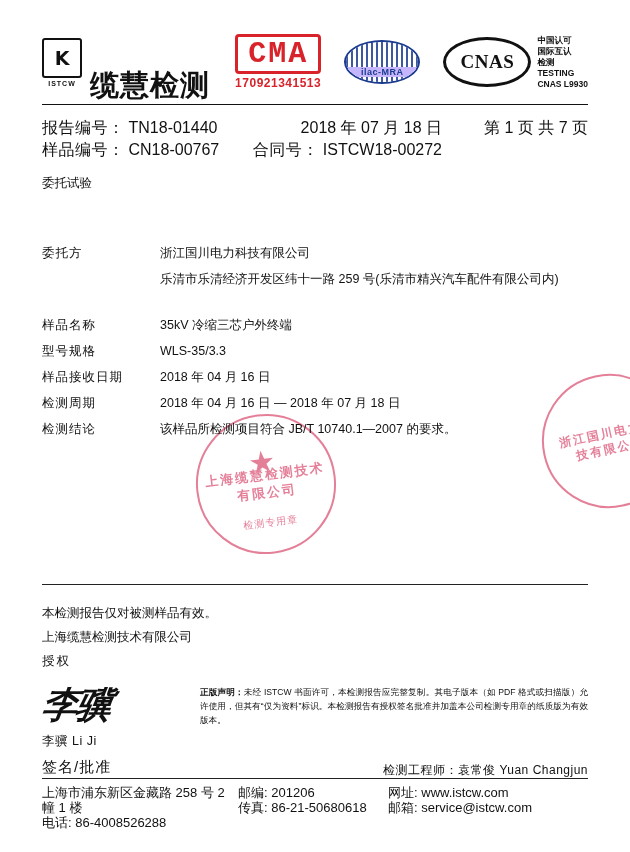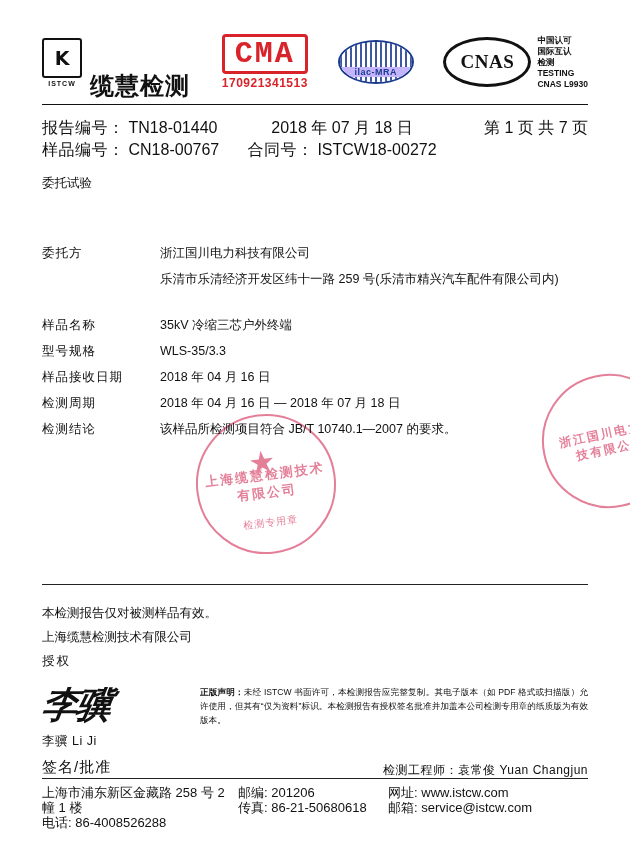--- a/index.html
+++ b/index.html
@@ -50,21 +50,21 @@
     font-family: "DejaVu Sans", sans-serif;
   }
   .istcw-text {
     font-size: 7px;
     letter-spacing: 1px;
     font-weight: bold;
     text-align: center;
     margin-top: 2px;
   }
   .brand-cn {
-    font-size: 24px;
+    font-size: 29px;
     font-weight: bold;
     letter-spacing: 1px;
     font-family: "DejaVu Sans", sans-serif;
     margin-top: 48px;
   }
   .cma-block {
     text-align: center;
     color: #d8232a;
     margin-left: 6px;
   }
@@ -150,21 +150,21 @@
   .meta {
     margin-top: 12px;
     font-size: 16px;
     line-height: 22px;
   }
   .meta-row {
     display: flex;
     align-items: baseline;
   }
   .meta .c1 { width: 200px; }
-  .meta .c2 { width: 200px; text-align: center; }
+  .meta .c2 { width: 200px; text-align: right; }
   .meta .c3 { flex: 1; text-align: right; }
   .lbl { letter-spacing: 0.5px; }
   .val { margin-left: 4px; }
 
   .entrust {
     margin-top: 14px;
     font-size: 12.5px;
   }
 
   

